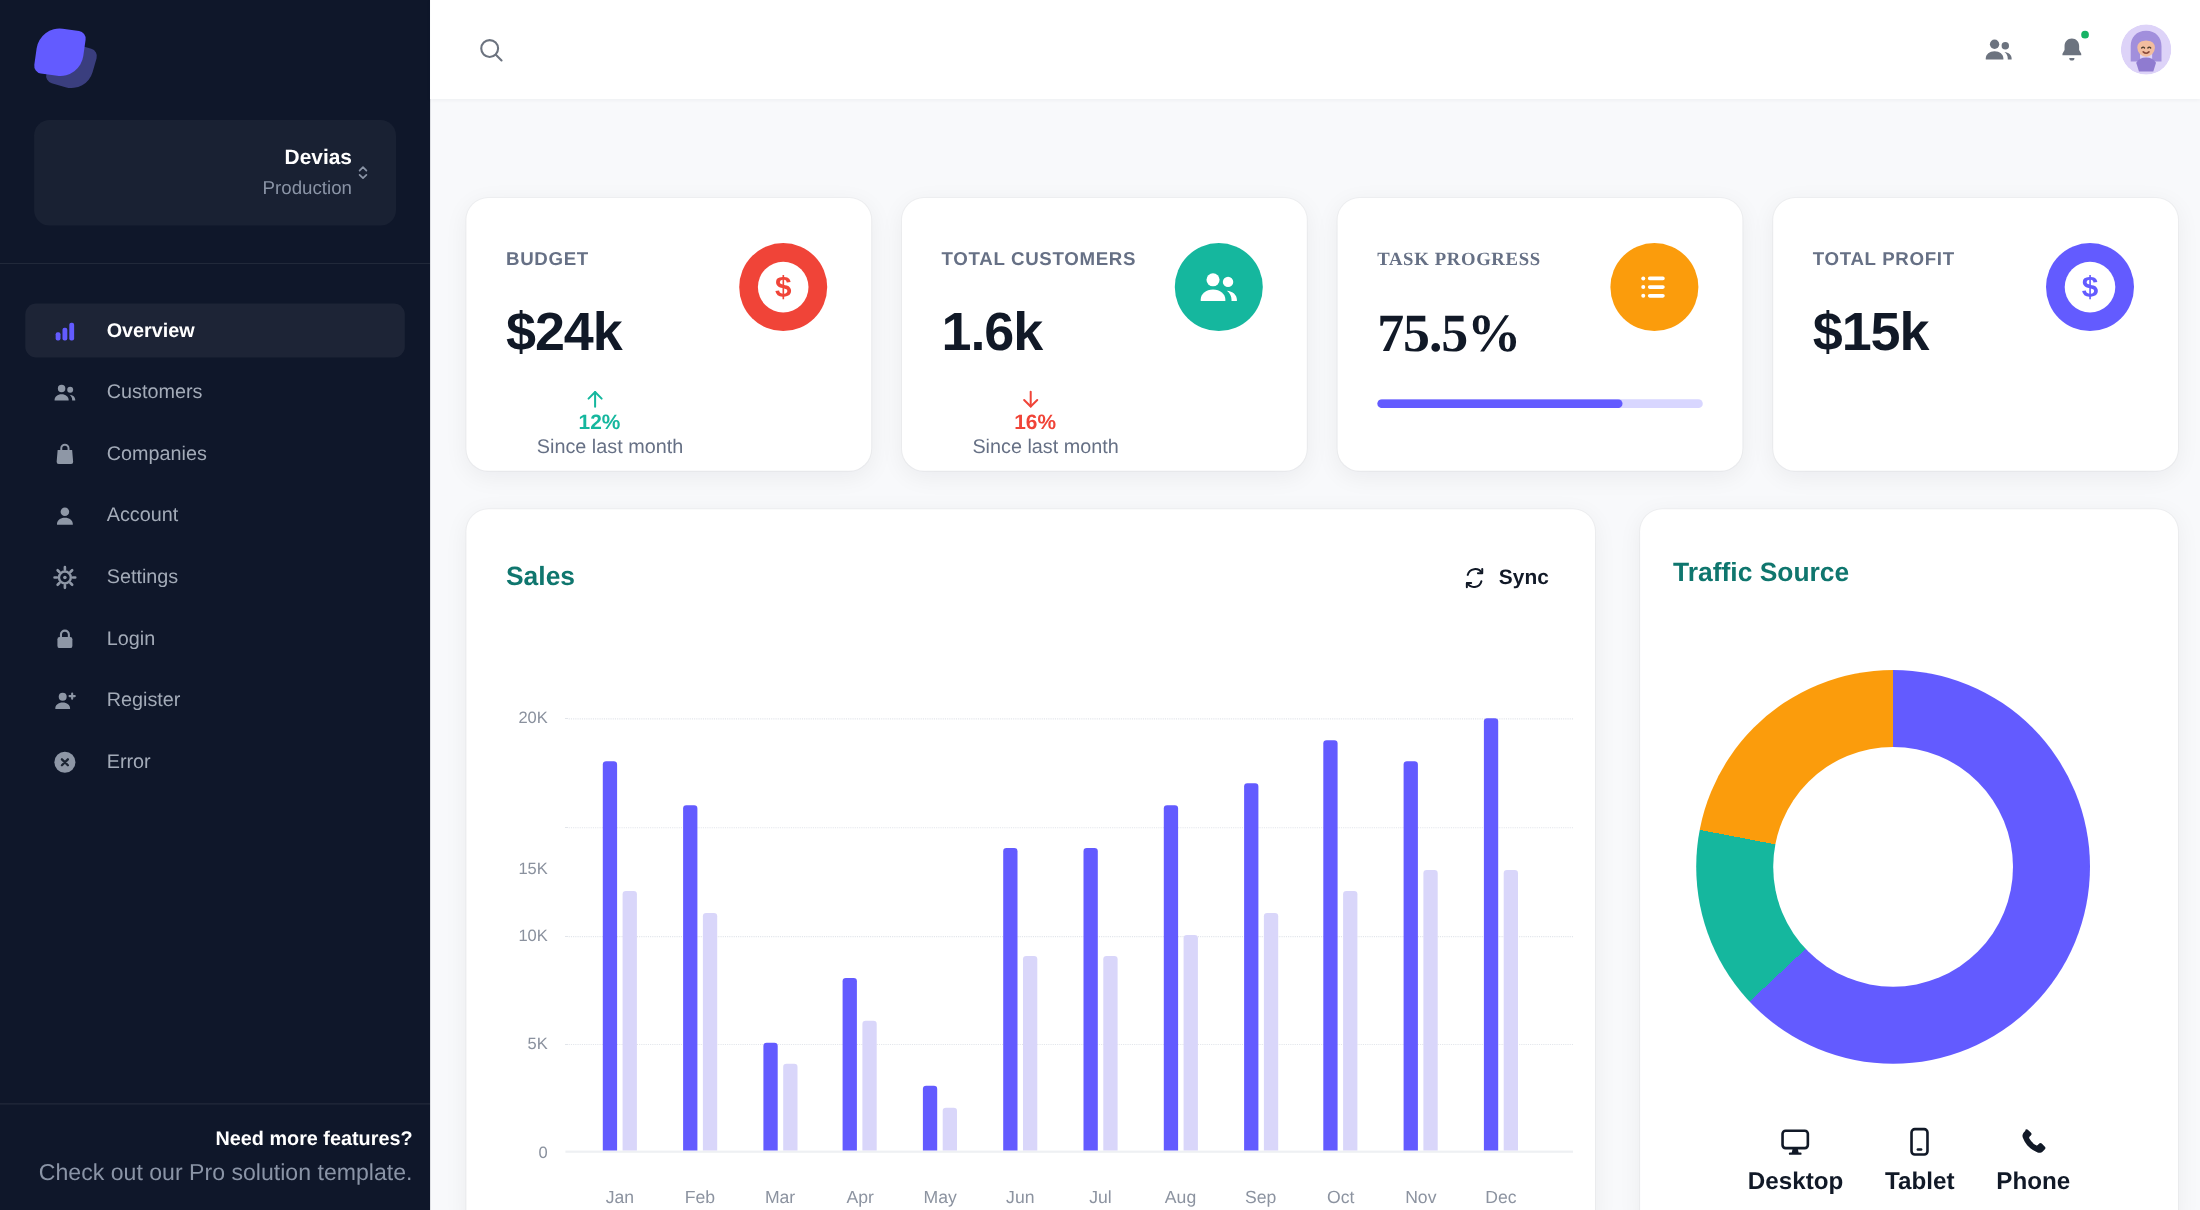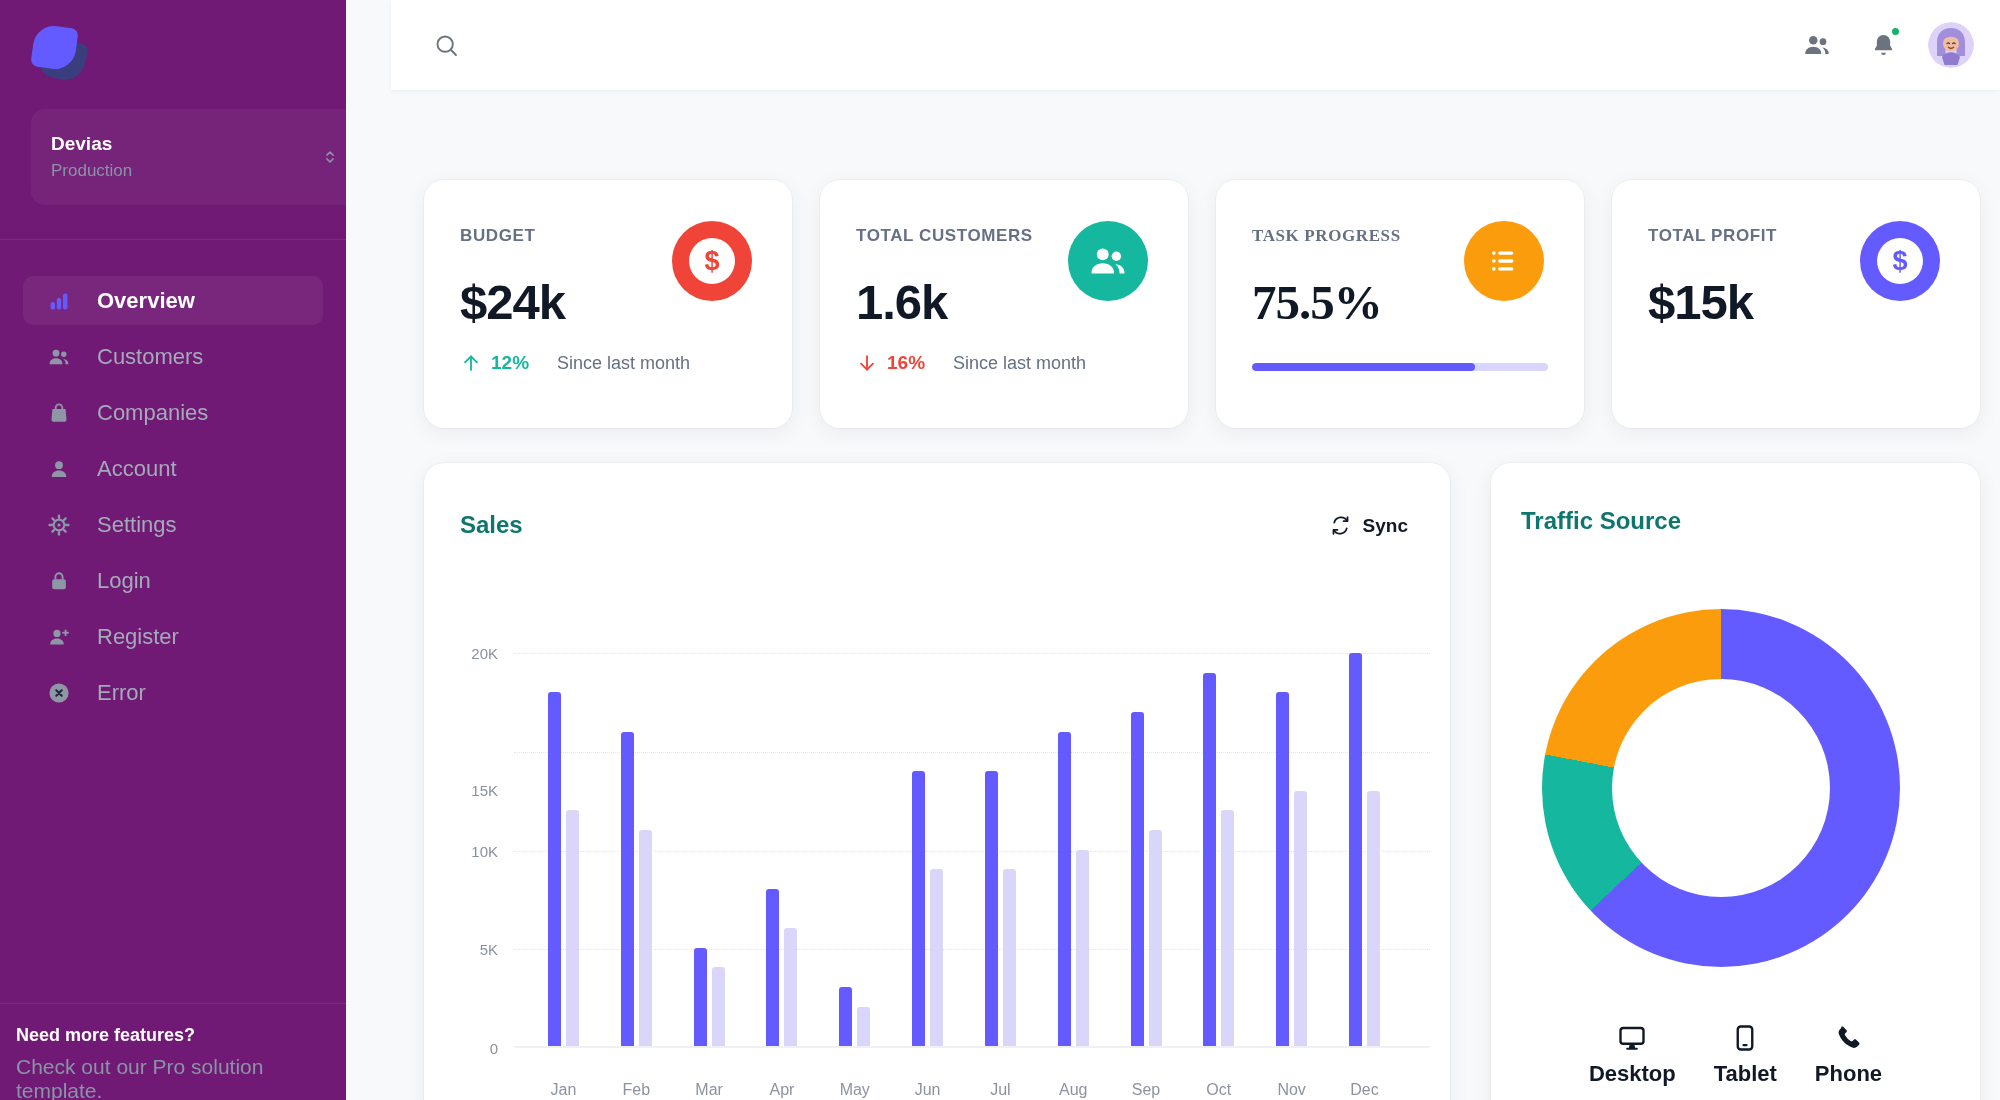--- a/index.html
+++ b/index.html
@@ -1,32 +1,32 @@
 <!DOCTYPE html>
 <html><head>
 <meta charset="utf-8">
 <style>
   html,body{margin:0;padding:0;background:#F8F9FB;font-family:"Liberation Sans","DejaVu Sans",sans-serif;}
   *{box-sizing:border-box;}
   svg{display:block;}
   .root{position:relative;width:2000px;height:1100px;overflow:hidden;background:#F8F9FB;color:#111927;}
 
   
-  .sidebar{position:absolute;left:0;top:0;width:346px;height:1100px;background:#701a75;}
+  .sidebar{position:absolute;left:0;top:0;width:391px;height:1100px;background:#0f172a;text-align:right;}
   .logo{position:absolute;left:31px;top:24px;width:60px;height:60px;}
   .logo .back{position:absolute;left:14px;top:16px;width:40px;height:40px;background:#3A3E7E;border-radius:20px 7px 20px 7px;transform:rotate(16deg);}
   .logo .front{position:absolute;left:2px;top:2px;width:43px;height:43px;background:#635BFF;border-radius:21px 7px 21px 7px;transform:rotate(8deg);}
   .workspace{position:absolute;left:31px;top:109px;width:329px;height:96px;background:rgba(255,255,255,0.045);border-radius:14px;display:flex;align-items:center;padding:0 20px;cursor:pointer;}
   .ws-texts{flex:1;}
   .ws-name{font-size:19px;font-weight:600;color:#FFFFFF;}
   .ws-env{font-size:17px;color:#8A94A6;margin-top:6px;}
   .ws-caret{color:#8A94A6;}
   .side-divider{position:absolute;left:0;right:0;top:239px;border-top:1px solid rgba(255,255,255,0.08);}
   .nav{position:absolute;left:23px;right:23px;top:276px;}
-  .nav-item{display:flex;align-items:center;height:49px;margin-bottom:7px;padding:0 24px;border-radius:10px;cursor:pointer;color:#A3ABB8;font-size:22px;font-weight:500;}
+  .nav-item{display:flex;align-items:center;height:49px;margin-bottom:7px;padding:0 24px;border-radius:10px;cursor:pointer;color:#A3ABB8;font-size:18px;font-weight:500;}
   .nav-item .nicon{width:24px;height:24px;margin-right:26px;color:#8E97A6;flex:none;}
   .nav-item.active{background:rgba(255,255,255,0.06);color:#FFFFFF;font-weight:600;}
   .nav-item.active .nicon{color:#635BFF;}
   .side-footer{position:absolute;left:0;right:0;bottom:0;height:97px;border-top:1px solid rgba(255,255,255,0.08);padding:21px 16px;}
   .sf-title{color:#FFFFFF;font-size:18px;font-weight:600;}
   .sf-sub{color:#8A94A6;font-size:21px;margin-top:9px;cursor:pointer;}
 
   
   .topbar{position:absolute;left:391px;right:0;top:0;height:90px;background:#FFFFFF;display:flex;align-items:center;padding:0 26px 0 34px;box-shadow:0 1px 4px rgba(9,30,66,0.05);}
   .icon-btn{width:42px;height:42px;border:none;background:none;padding:0;border-radius:50%;display:flex;align-items:center;justify-content:center;color:#6C737F;cursor:pointer;}
@@ -36,21 +36,21 @@
   .avatar{width:46px;height:46px;border-radius:50%;overflow:hidden;cursor:pointer;flex:none;}
 
   
   .card{position:absolute;background:#FFFFFF;border-radius:20px;box-shadow:0 0 0 1px rgba(17,25,39,0.03),0 5px 22px rgba(17,25,39,0.06);}
   .stat-card{top:180px;width:368px;height:248px;}
   #stat-0{left:424px;}#stat-1{left:820px;}#stat-2{left:1216px;font-family:Liberation Serif, serif;}#stat-3{left:1612px;}
   .stat-label{position:absolute;top:46px;left:36px;font-size:17px;font-weight:600;color:#667085;letter-spacing:0.6px;}
   .stat-value{position:absolute;top:94px;left:36px;font-size:49px;font-weight:700;color:#111927;letter-spacing:-1px;}
   .stat-icon{position:absolute;top:41px;right:40px;width:80px;height:80px;border-radius:50%;display:flex;align-items:center;justify-content:center;color:#FFFFFF;}
   .dollar-inner{width:46px;height:46px;border-radius:50%;background:#FFFFFF;display:flex;align-items:center;justify-content:center;font-size:27px;font-weight:700;}
-  .trend-row{position:absolute;top:172px;left:36px;display:flex;align-items:center;}
+  .trend-row{position:absolute;top:172px;left:36px;display:flex;align-items:center;flex-direction:column;}
   .trend-pct{font-size:19px;font-weight:600;margin-left:9px;}
   .trend-caption{font-size:18px;font-weight:400;color:#667085;margin-left:28px;}
   .progress-track{position:absolute;top:183px;left:36px;right:36px;height:8px;border-radius:4px;background:rgba(99,91,255,0.25);overflow:hidden;}
   .progress-fill{height:100%;border-radius:4px;background:#635BFF;}
 
   
   .sales-card{left:424px;top:463px;width:1026px;height:660px;}
   .card-title{position:absolute;top:48px;left:36px;font-size:24px;font-weight:700;color:#0f766e;}
   .sync-btn{position:absolute;top:50px;right:36px;display:flex;align-items:center;gap:11px;font-size:19px;font-weight:600;color:#111927;background:none;border:none;cursor:pointer;font-family:inherit;}
   .y-label{position:absolute;left:24px;width:50px;text-align:right;transform:translateY(-50%);font-size:15px;color:#8A919E;}

